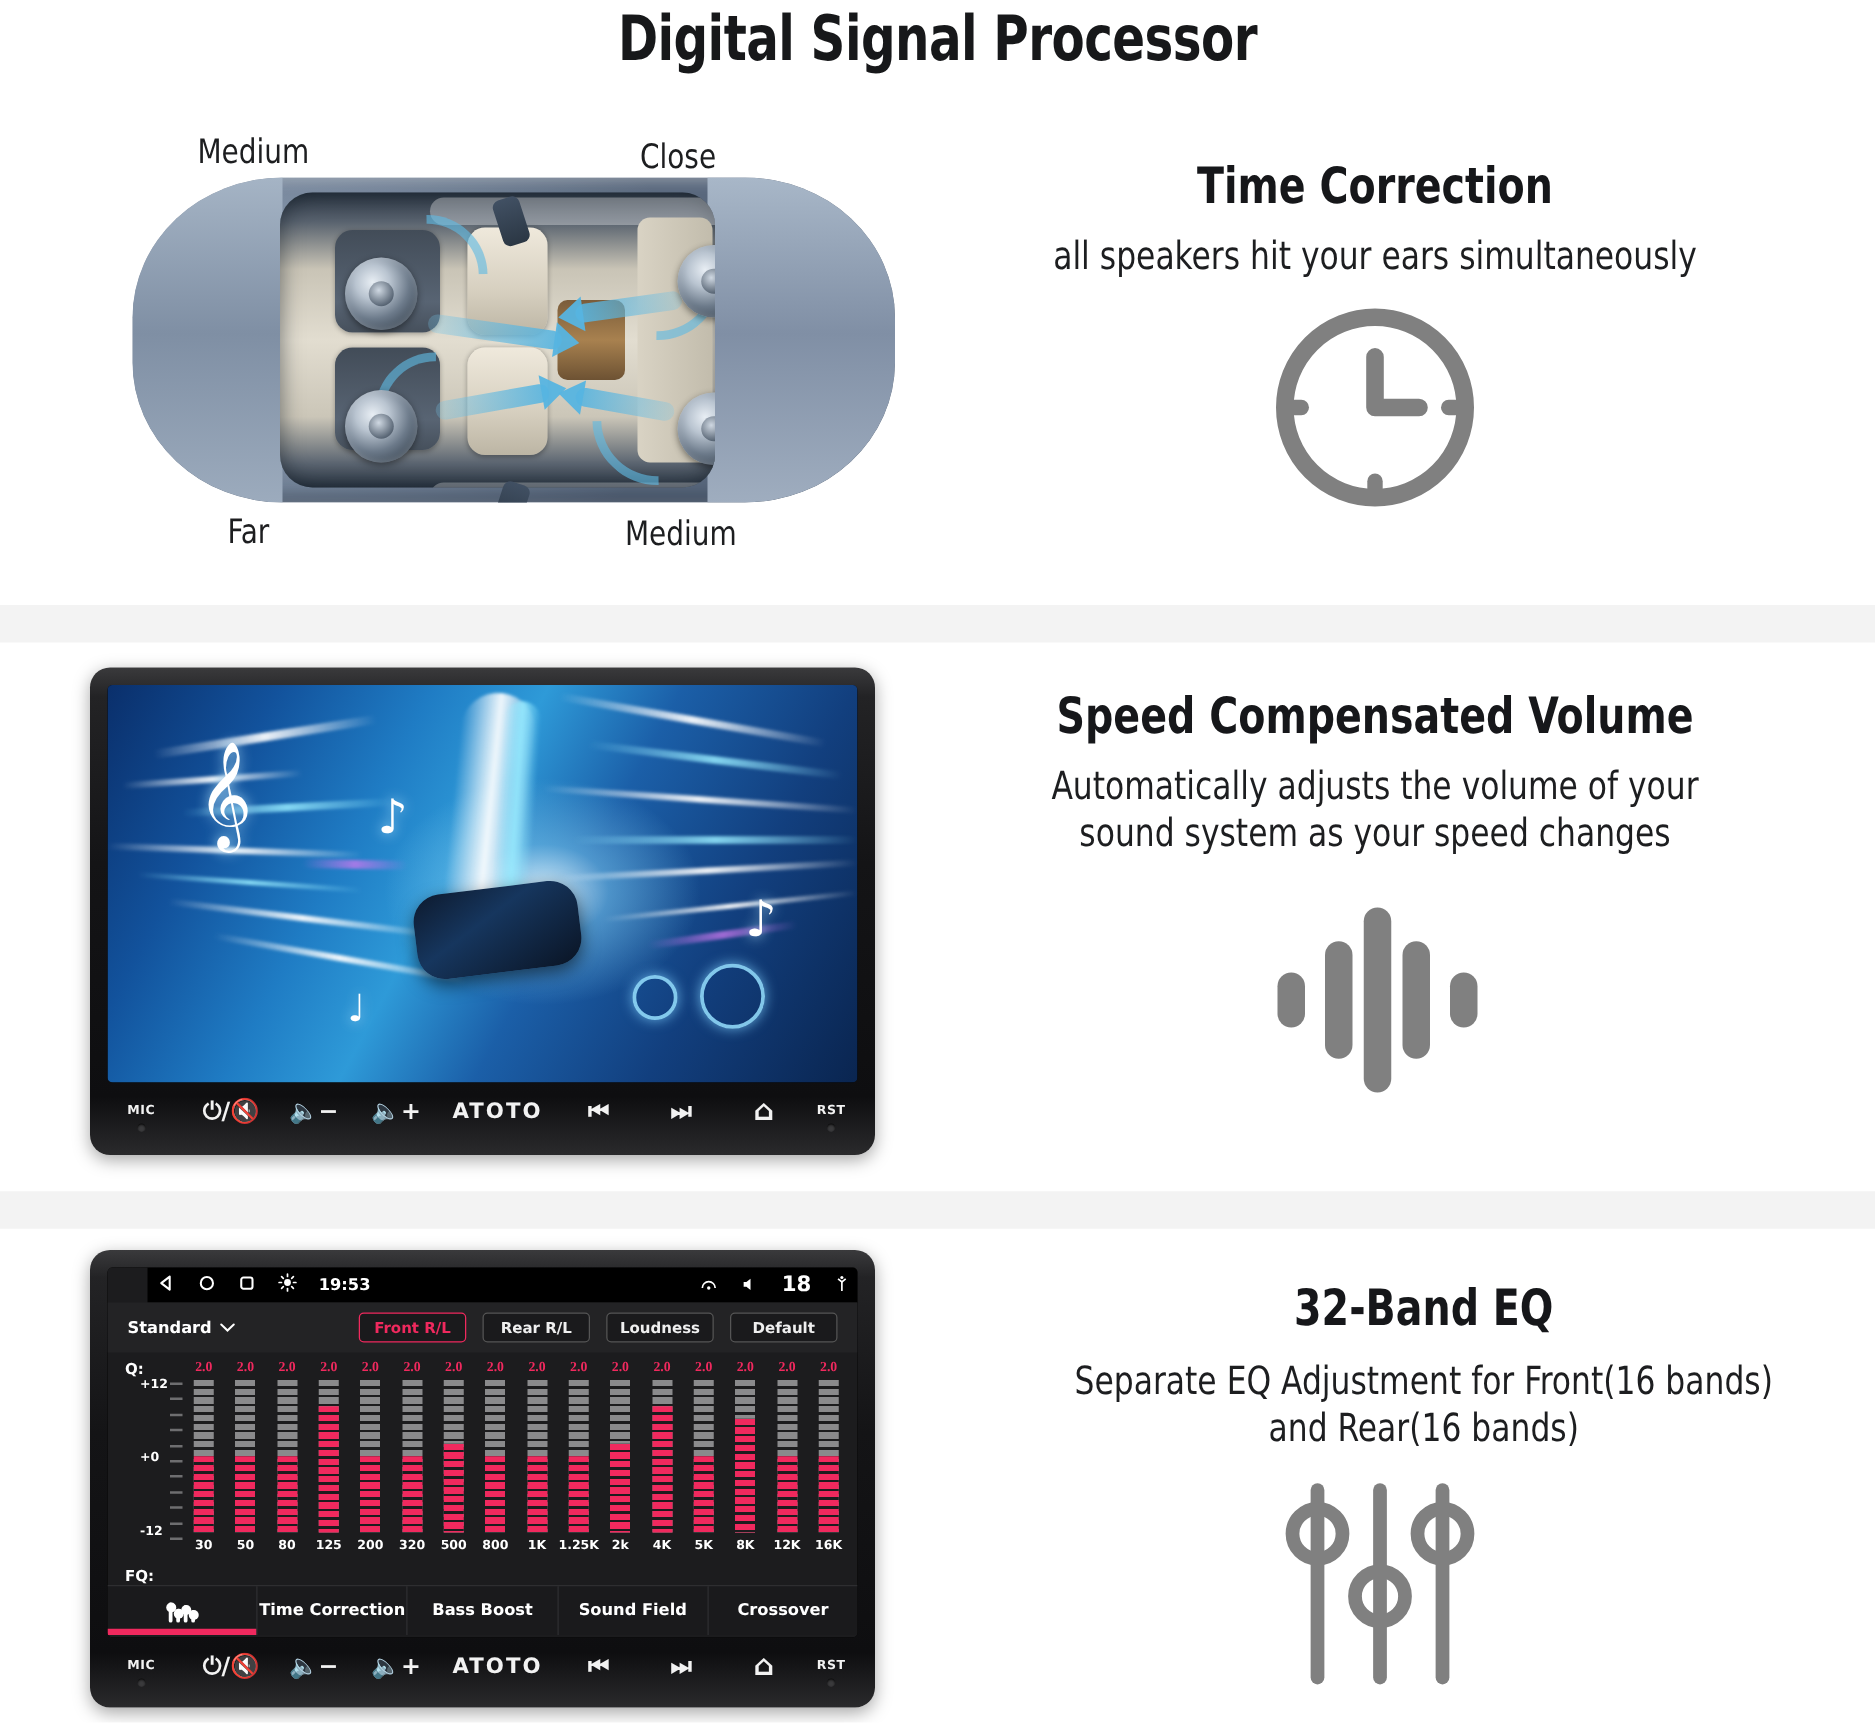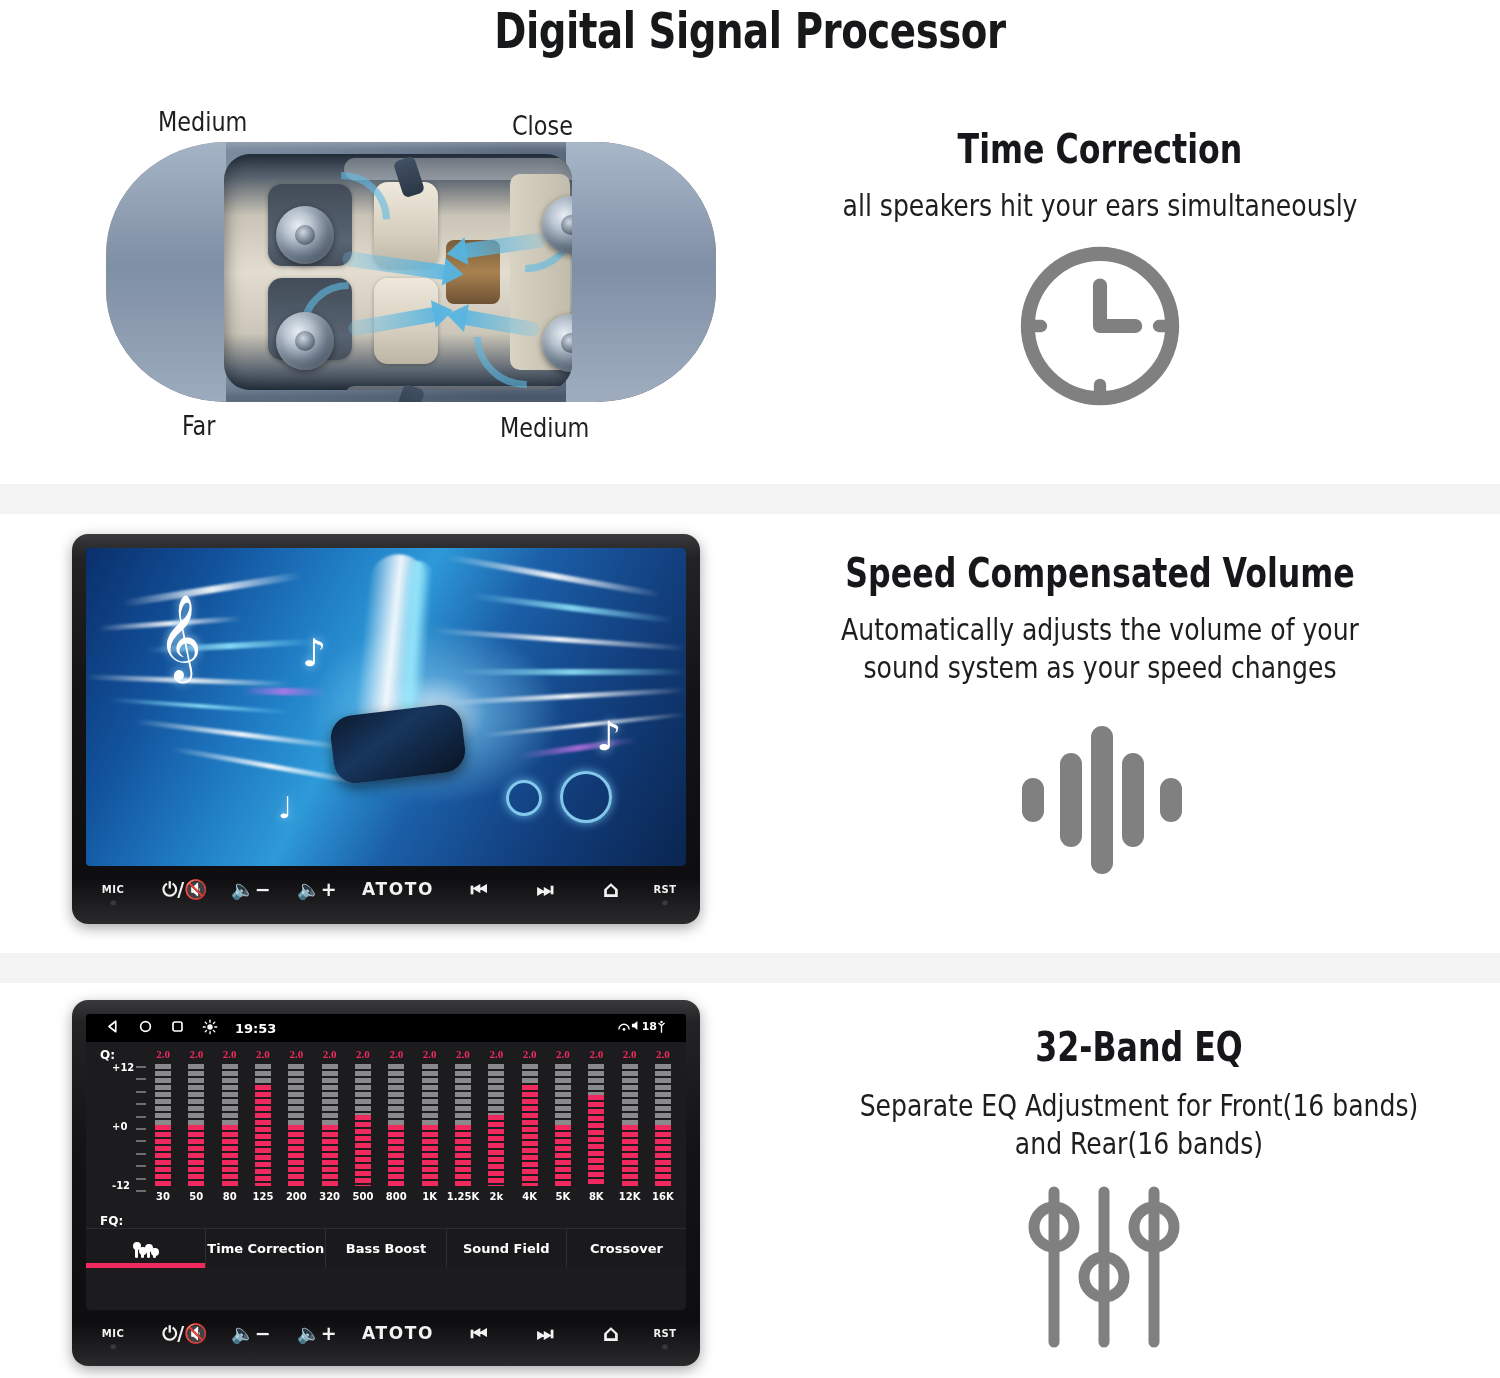--- a/index.html
+++ b/index.html
@@ -206,25 +206,26 @@
     border: 3px solid rgba(150,225,255,.85);
     box-shadow: 0 0 10px rgba(130,210,255,.75);
   }
   .note { position: absolute; color: #fff; text-shadow: 0 0 10px rgba(180,230,255,.9);
     font-family: "DejaVu Sans", sans-serif; }
 
   
   .eq-screen { background: #1c1c1e; color: #fff; position: relative; }
   .eq-statusbar {
     height: 28px; background: #000; display: flex; align-items: center;
-    padding: 0 20px; gap: 16px; font-size: 13px; font-weight: 700;
+    padding: 0 8px; gap: 16px; font-size: 13px; font-weight: 700;
     font-family: "DejaVu Sans", sans-serif;
+    margin-left: 32px;
   }
   .sb-nav { display: flex; align-items: center; gap: 17px; }
-  .sb-right { margin-left: auto; display: flex; align-items: flex-start; gap: 0; font-size: 11px; }
+  .sb-right { margin-left: auto; display: flex; align-items: flex-start; gap: 20px; font-size: 17px; }
   .eq-toolbar {
     height: 40px; display: flex; align-items: center; padding: 0 16px;
     background: #232325;
   }
   .eq-preset { font-size: 13px; font-weight: 700; display: flex; align-items: center; gap: 7px;
     font-family: "DejaVu Sans", sans-serif; }
   .eq-btns { margin-left: auto; display: flex; gap: 13px; }
   .eq-btn {
     min-width: 86px; height: 24px; border: 1px solid #555;
     border-radius: 4px; display: flex; align-items: center; justify-content: center;
@@ -452,20 +453,36 @@
             <span>
               <svg width="9" height="13" viewBox="0 0 10 14">
                   <path d="M5 14V6" stroke="#fff" stroke-width="1.5"></path>
                   <path d="M1.6 3.2 5 6 8.4 3.2" fill="none" stroke="#fff" stroke-width="1.5"></path>
                   <circle cx="5" cy="2" r="1.4" fill="#fff"></circle>
                 </svg>
             </span>
           </div>
         </div>
 
+        <div class="eq-toolbar">
+          <div class="eq-preset">
+            <span>Standard</span>
+            <span>
+              <svg width="12" height="8" viewBox="0 0 12 8">
+                  <path d="M1 1.6 6 6.4 11 1.6" fill="none" stroke="#fff" stroke-width="1.6" stroke-linecap="round"></path>
+                </svg>
+            </span>
+          </div>
+          <div class="eq-btns">
+            <div class="eq-btn active">Front R/L</div>
+            <div class="eq-btn">Rear R/L</div>
+            <div class="eq-btn">Loudness</div>
+            <div class="eq-btn">Default</div>
+          </div>
+        </div>
 
         <div class="eq-graph" style="height:186px;">
           <div class="eq-rowlabel" style="top:6px;">Q:</div>
           <div class="eq-rowlabel" style="top:172px;">FQ:</div>
           <div class="eq-axis" style="top:20px;">+12</div>
           <div class="eq-axis" style="top:79px;">+0</div>
           <div class="eq-axis" style="top:138px;">-12</div>
           <div class="eq-ticks" id="eq-ticks" style="top:24px; height:124px;">
               <div class="eq-tick" style="top: 0px;"></div>
               <div class="eq-tick" style="top: 12.4px;"></div>

